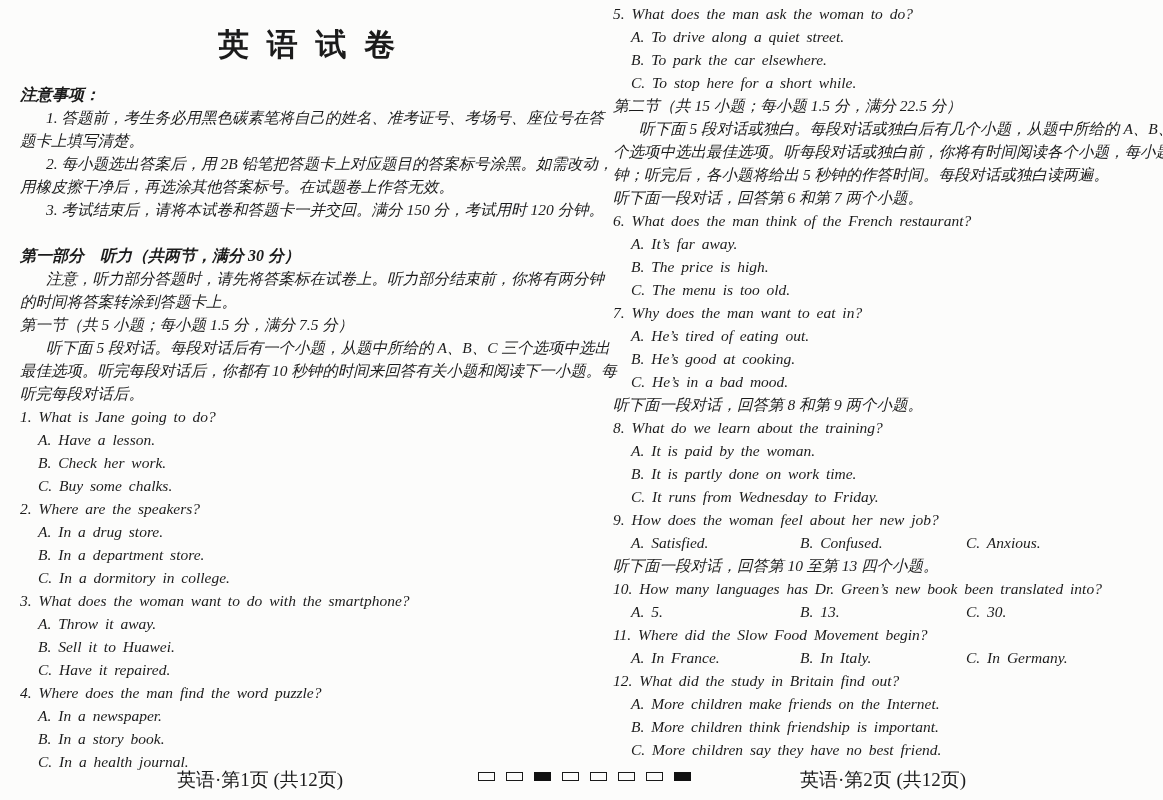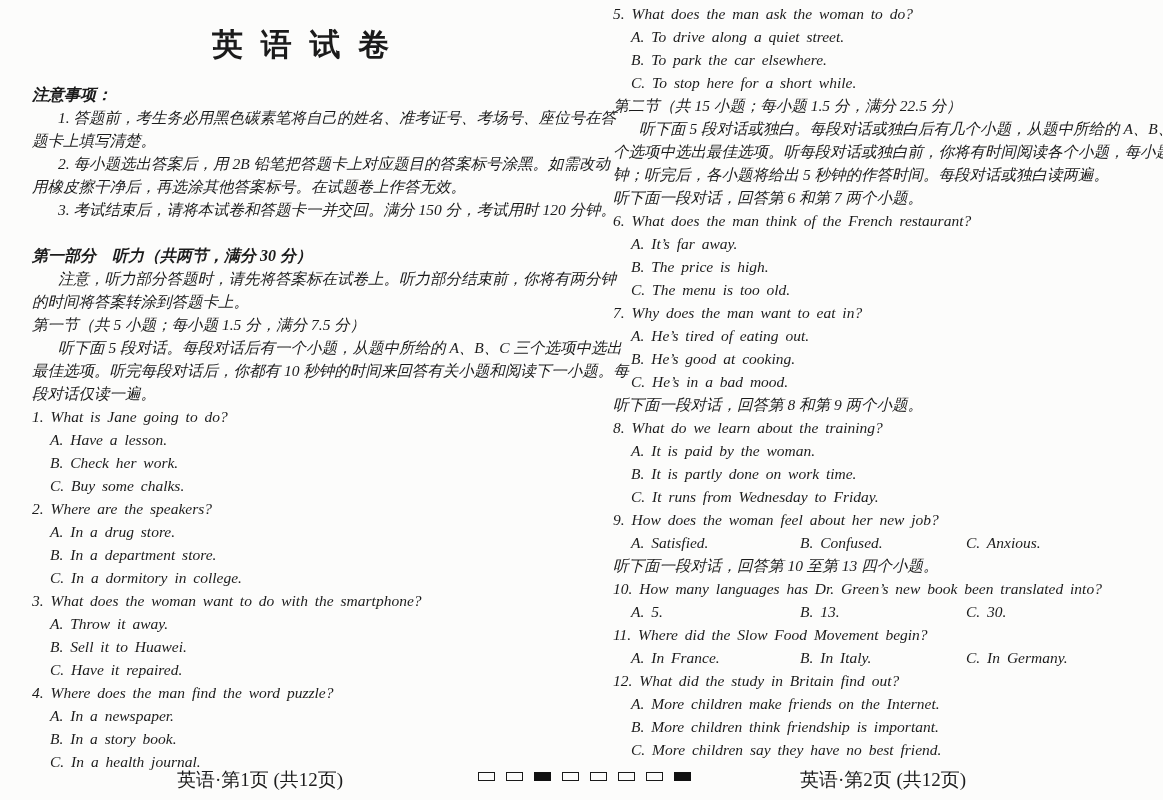--- a/index.html
+++ b/index.html
@@ -5,21 +5,21 @@
   html,body{margin:0;padding:0;background:#ffffff;}
   .page{
     position:relative;
     width:1163px;height:800px;
     background:#fcfcfb;
     color:#1b1b1b;
     font-family:"Liberation Serif","DejaVu Serif",serif;
     overflow:hidden;
   }
   .col{position:absolute;top:0;height:800px;}
-  .col-left{left:12px;width:582px;}
+  .col-left{left:0;width:582px;padding-left:36px;}
   .col-right{left:593px;width:570px;}
   .title{
     position:absolute;top:24px;left:0;width:100%;
     text-align:center;
     font-size:31px;font-weight:700;
     letter-spacing:5px;
     margin:0;
   }
   .lines{position:absolute;left:20px;font-style:italic;}
   .lines-left{top:83px;width:548px;}
@@ -73,21 +73,21 @@
         <div class="ln pi">2. 每小题选出答案后，用 2B 铅笔把答题卡上对应题目的答案标号涂黑。如需改动，</div>
         <div class="ln p">用橡皮擦干净后，再选涂其他答案标号。在试题卷上作答无效。</div>
         <div class="ln pi">3. 考试结束后，请将本试卷和答题卡一并交回。满分 150 分，考试用时 120 分钟。</div>
         <div class="ln sp"></div>
         <div class="ln h">第一部分　听力（共两节，满分 30 分）</div>
         <div class="ln pi">注意，听力部分答题时，请先将答案标在试卷上。听力部分结束前，你将有两分钟</div>
         <div class="ln p">的时间将答案转涂到答题卡上。</div>
         <div class="ln p">第一节（共 5 小题；每小题 1.5 分，满分 7.5 分）</div>
         <div class="ln pi">听下面 5 段对话。每段对话后有一个小题，从题中所给的 A、B、C 三个选项中选出</div>
         <div class="ln p">最佳选项。听完每段对话后，你都有 10 秒钟的时间来回答有关小题和阅读下一小题。每</div>
-        <div class="ln p">段对话仅读一遍。</div>
+        <div class="ln p">听完每段对话后。</div>
         <div class="ln q">1. What is Jane going to do?</div>
         <div class="ln o">A. Have a lesson.</div>
         <div class="ln o">B. Check her work.</div>
         <div class="ln o">C. Buy some chalks.</div>
         <div class="ln q">2. Where are the speakers?</div>
         <div class="ln o">A. In a drug store.</div>
         <div class="ln o">B. In a department store.</div>
         <div class="ln o">C. In a dormitory in college.</div>
         <div class="ln q">3. What does the woman want to do with the smartphone?</div>
         <div class="ln o">A. Throw it away.</div>

